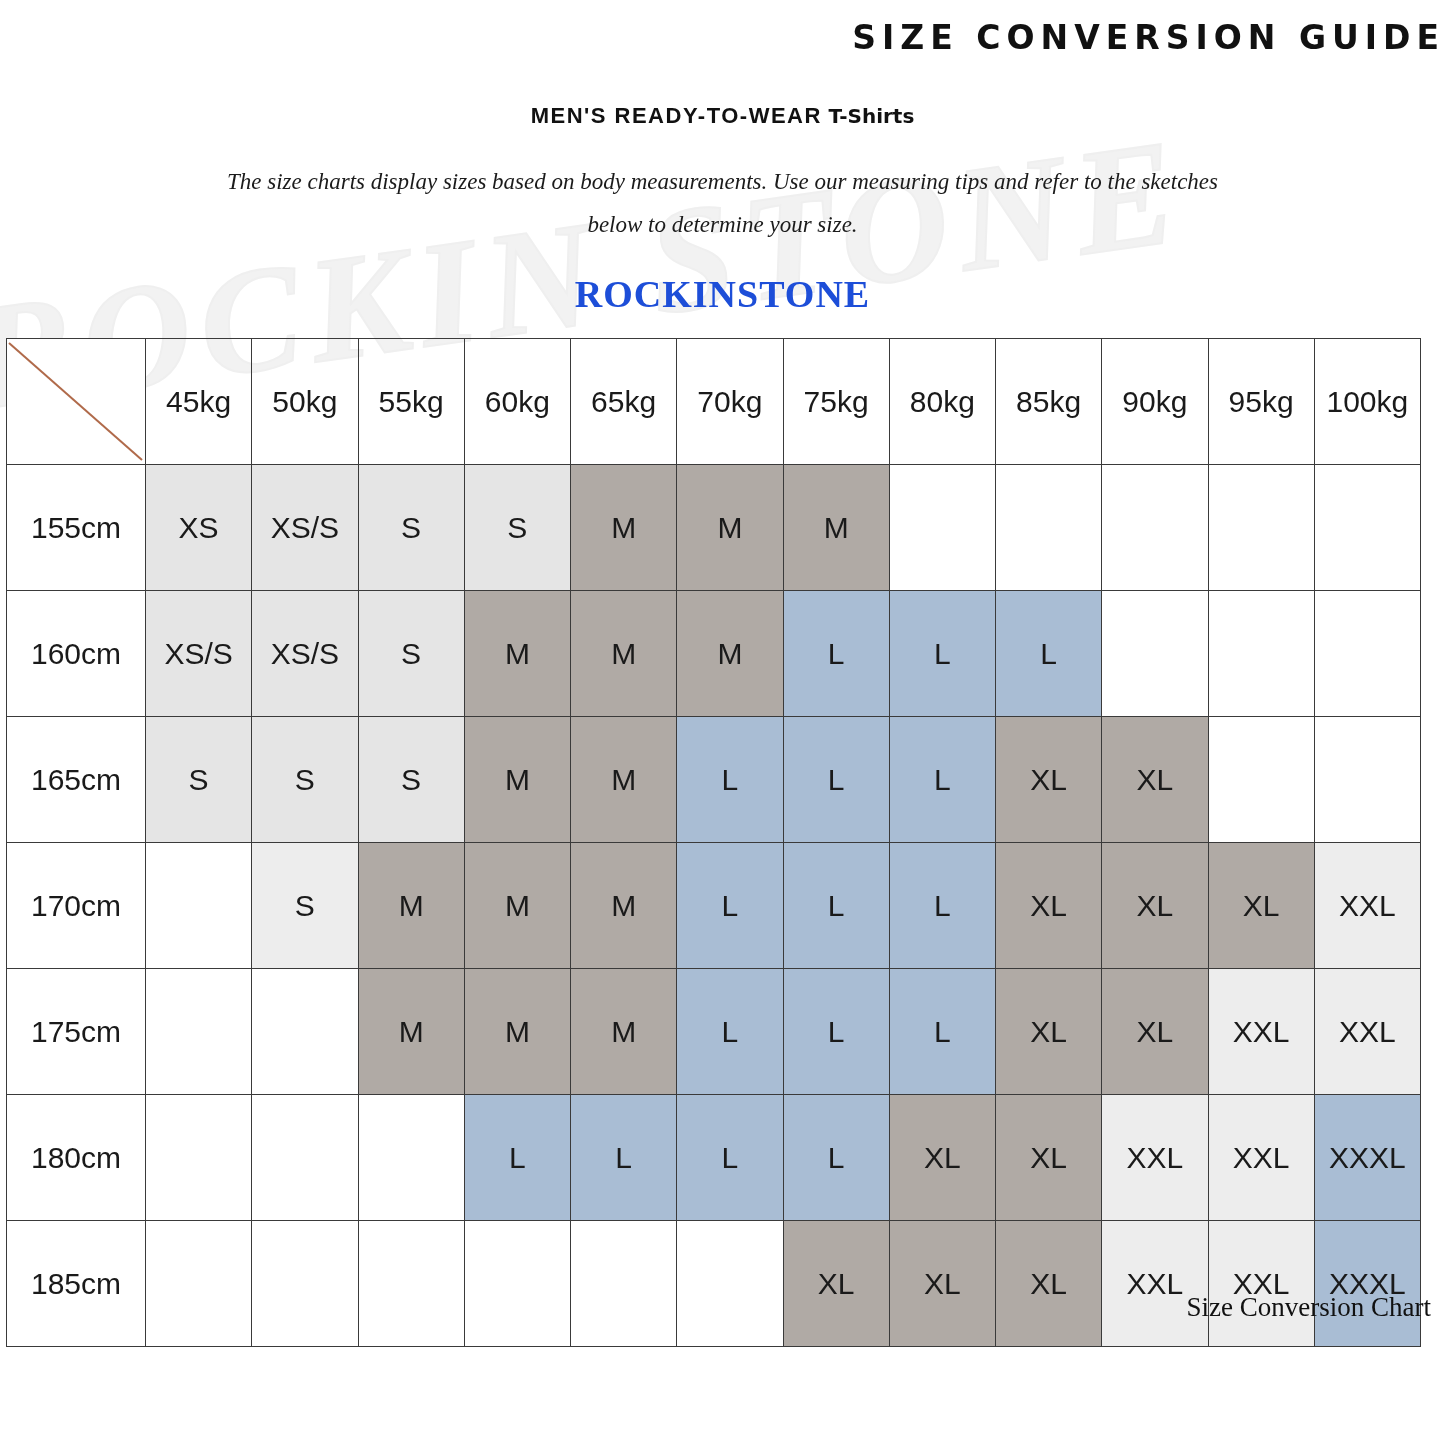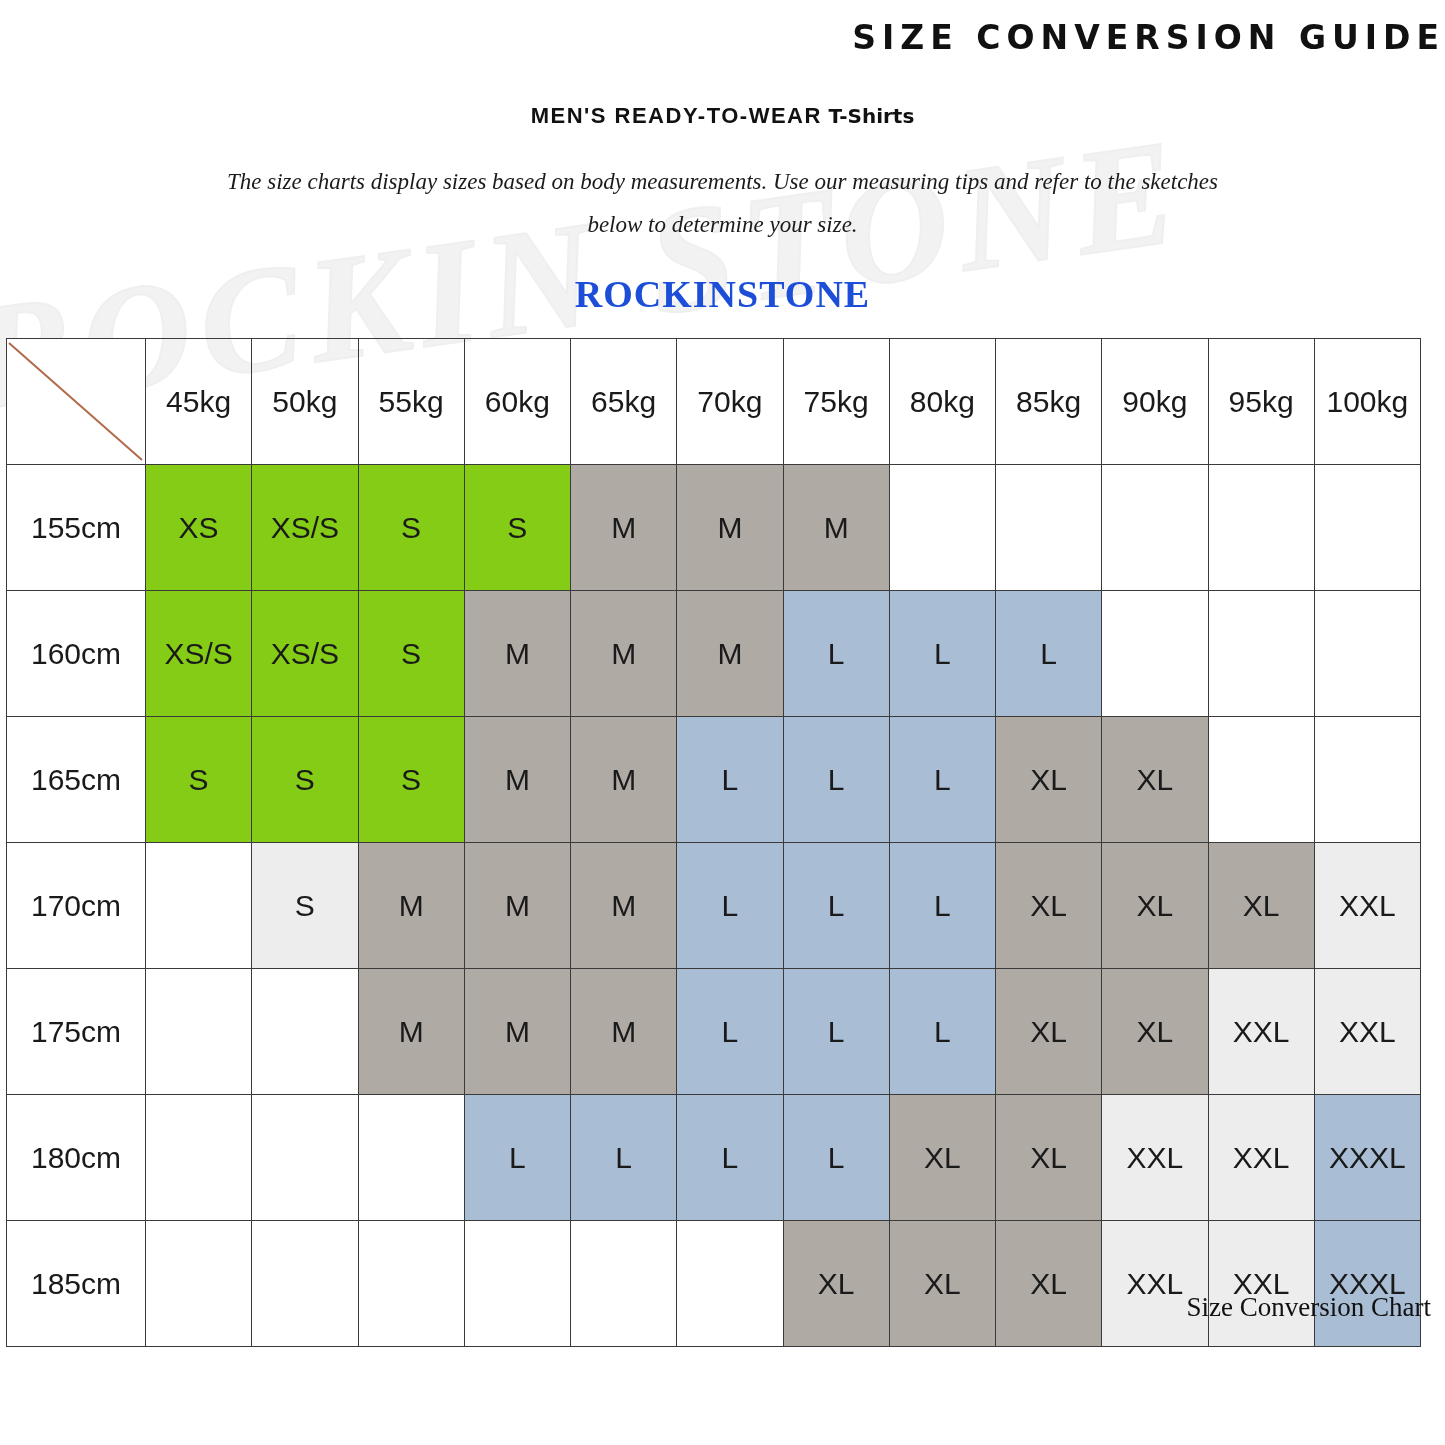--- a/index.html
+++ b/index.html
@@ -116,21 +116,21 @@
   td.corner svg { display: block; }
   td.colhead {
     font-size: 30px;
     color: #1a1a1a;
   }
   td.rowhead {
     font-size: 30px;
     color: #1a1a1a;
   }
   td.c-empty  { background: #ffffff; }
-  td.c-light  { background: #84cc16; }
+  td.c-light  { background: #e5e5e5; }
   td.c-xlight { background: #ededed; }
   td.c-gray   { background: #b0aaa5; }
   td.c-blue   { background: #a9bdd4; }
 
   
   .footer {
     position: absolute;
     right: 14px;
     bottom: 24px;
     font-family: "Liberation Serif", serif;

